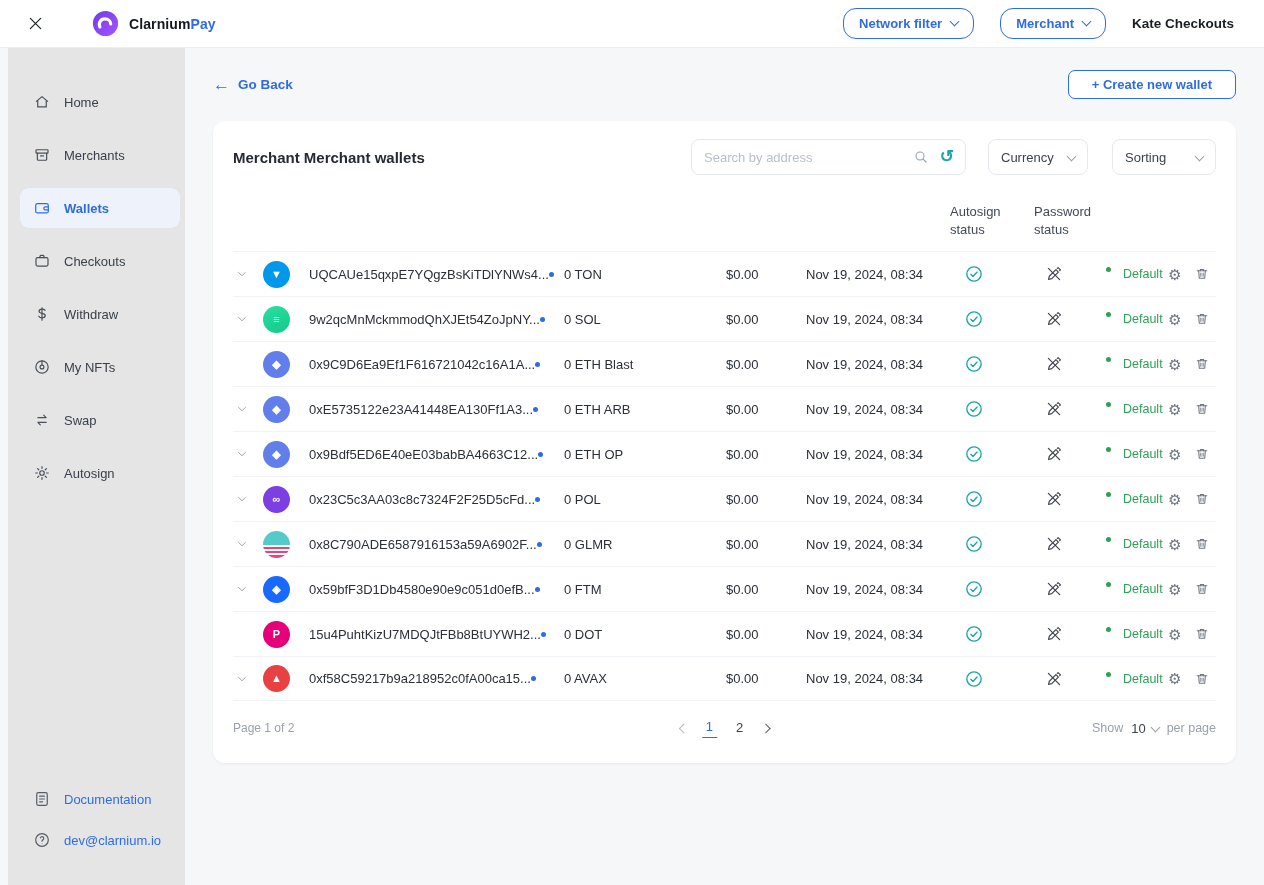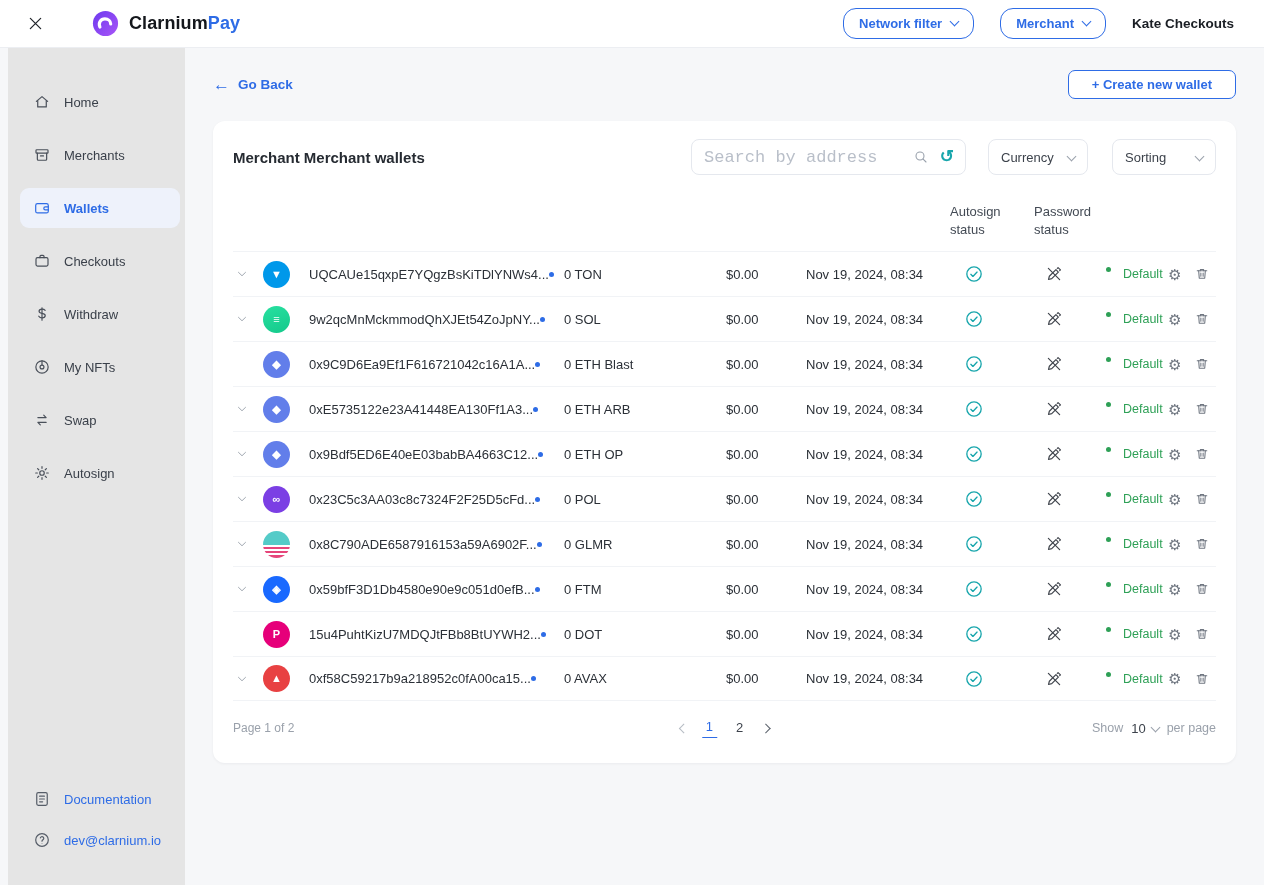--- a/index.html
+++ b/index.html
@@ -13,21 +13,21 @@
   }
   *{box-sizing:border-box;margin:0;padding:0;font-family:"Liberation Sans",sans-serif}
   html,body{width:1264px;height:885px;overflow:hidden;background:#F6F7F9}
   svg{display:block;width:100%;height:100%}
 
   
   .topbar{position:absolute;top:0;left:0;width:1264px;height:48px;background:#fff;border-bottom:1px solid var(--border);display:flex;align-items:center;padding:0 28px 0 26px;z-index:5}
   .close-btn{width:19px;height:19px;color:#21252B;cursor:pointer;flex:none}
   .brand{display:flex;align-items:center;gap:9px;margin-left:46px}
   .brand-logo{width:29px;height:29px}
-  .brand-text{font-size:18px;font-weight:800;color:#14171C;letter-spacing:.1px}
+  .brand-text{font-size:14px;font-weight:800;color:#14171C;letter-spacing:.1px}
   .brand-text .pay{color:var(--accent)}
   .top-right{margin-left:auto;display:flex;align-items:center;gap:26px}
   .pill-btn{display:flex;align-items:center;gap:9px;height:31px;padding:0 15px;border:1px solid var(--accent);border-radius:13px;color:var(--accent);font-size:13px;font-weight:700;background:#fff;cursor:pointer}
   .caret{width:7px;height:7px;border-right:1.6px solid currentColor;border-bottom:1.6px solid currentColor;transform:rotate(45deg);margin-top:-4px;flex:none}
   .user-name{font-size:13.5px;font-weight:700;color:#1A1E24;margin-right:2px}
 
   
   .sidebar{position:absolute;top:48px;left:8px;bottom:0;width:185px;background:#e5e5e5;border-right:1px solid var(--border);display:flex;flex-direction:column;padding:34px 12px 24px}
   .nav-item{display:flex;align-items:center;gap:13px;height:40px;padding:0 13px;border-radius:9px;font-size:13px;color:#3A404A;cursor:pointer;margin-bottom:13px;white-space:nowrap}
   .nav-item .ni{width:18px;height:18px;color:#4A505A;flex:none}
@@ -41,21 +41,21 @@
   .main{position:absolute;top:48px;left:185px;right:0;bottom:0;background:#F6F7F9;padding:22px 28px;overflow:hidden}
   .page-head{display:flex;align-items:center;justify-content:space-between}
   .go-back{display:flex;align-items:center;gap:8px;color:var(--accent);font-size:13.5px;font-weight:600;cursor:pointer}
   .go-back .arrow{font-size:17px;line-height:1}
   .create-btn{height:29px;padding:0 23px;border:1px solid var(--accent);border-radius:7px;background:#fff;color:var(--accent);font-size:13px;font-weight:600;display:flex;align-items:center;cursor:pointer}
 
   .card{margin-top:22px;background:#fff;border-radius:12px;padding:18px 20px 8px;box-shadow:0 1px 3px rgba(20,24,34,.05)}
   .card-head{display:flex;align-items:center}
   .card-title{font-size:15px;font-weight:700;color:#262B32}
   .search{position:relative;margin-left:auto;width:275px;height:36px}
-  .search input{width:100%;height:100%;border:1px solid #E5E8EE;border-radius:8px;padding:0 64px 0 12px;font-size:17px;color:#333;outline:none;font-family:Liberation Mono, monospace;background:#fff}
+  .search input{width:100%;height:100%;border:1px solid #E5E8EE;border-radius:8px;padding:0 64px 0 12px;font-size:13px;color:#333;outline:none;font-family:Liberation Sans, sans-serif;background:#fff}
   .search input::placeholder{color:#B9BFC9}
   .search .s-icon{position:absolute;right:37px;top:10px;width:16px;height:16px;color:#98A0AB;cursor:pointer}
   .search .r-icon{position:absolute;right:12px;top:7px;font-size:17px;font-weight:700;color:var(--teal);cursor:pointer;line-height:22px}
   .select{display:flex;align-items:center;justify-content:space-between;border:1px solid #E5E8EE;border-radius:8px;height:36px;padding:0 12px;font-size:13px;color:#3C424B;background:#fff;cursor:pointer}
   .select .caret{color:#9AA1AB;margin-top:-2px}
   .select.currency{width:100px;margin-left:22px}
   .select.sorting{width:104px;margin-left:24px}
 
   
   .tgrid{display:grid;grid-template-columns:30px 46px 255px 162px 80px 126px 84px 76px 76px 1fr;align-items:center}

